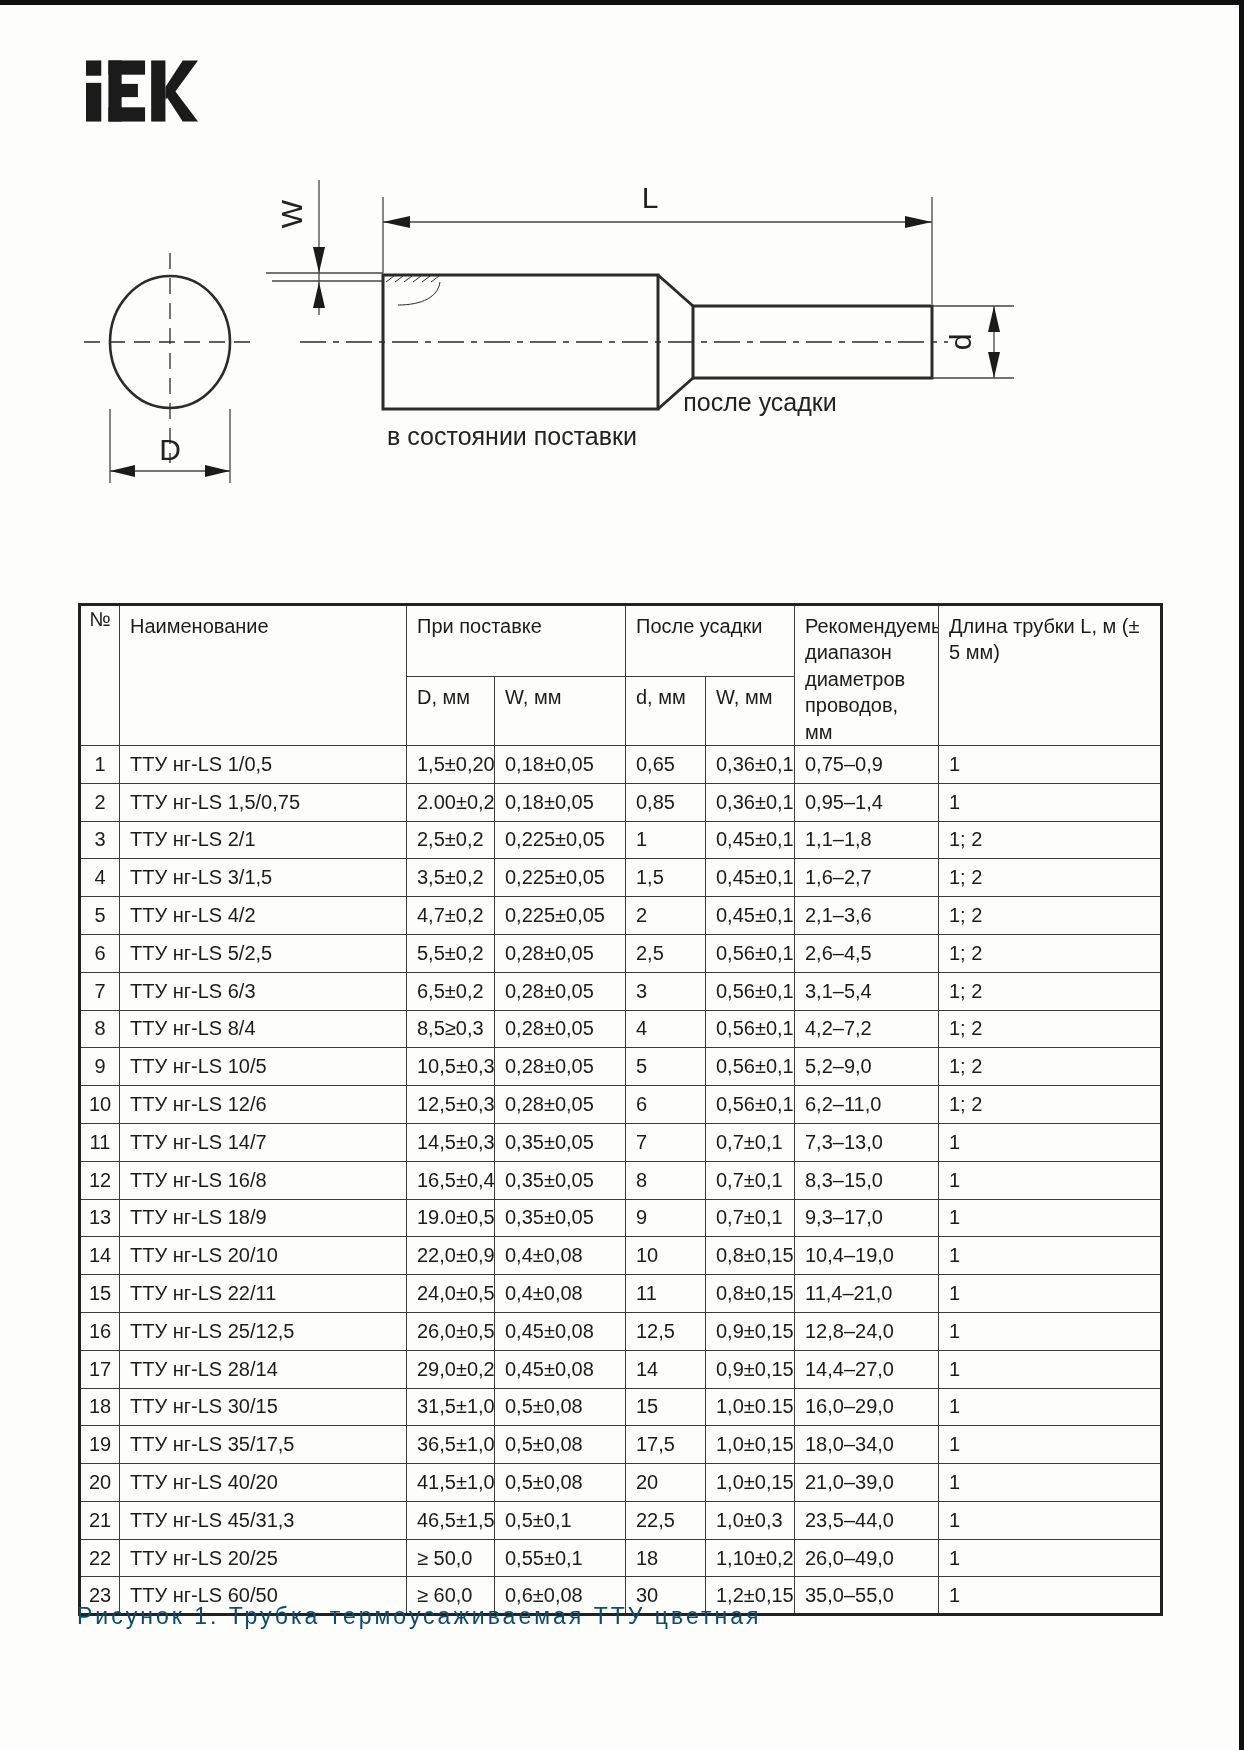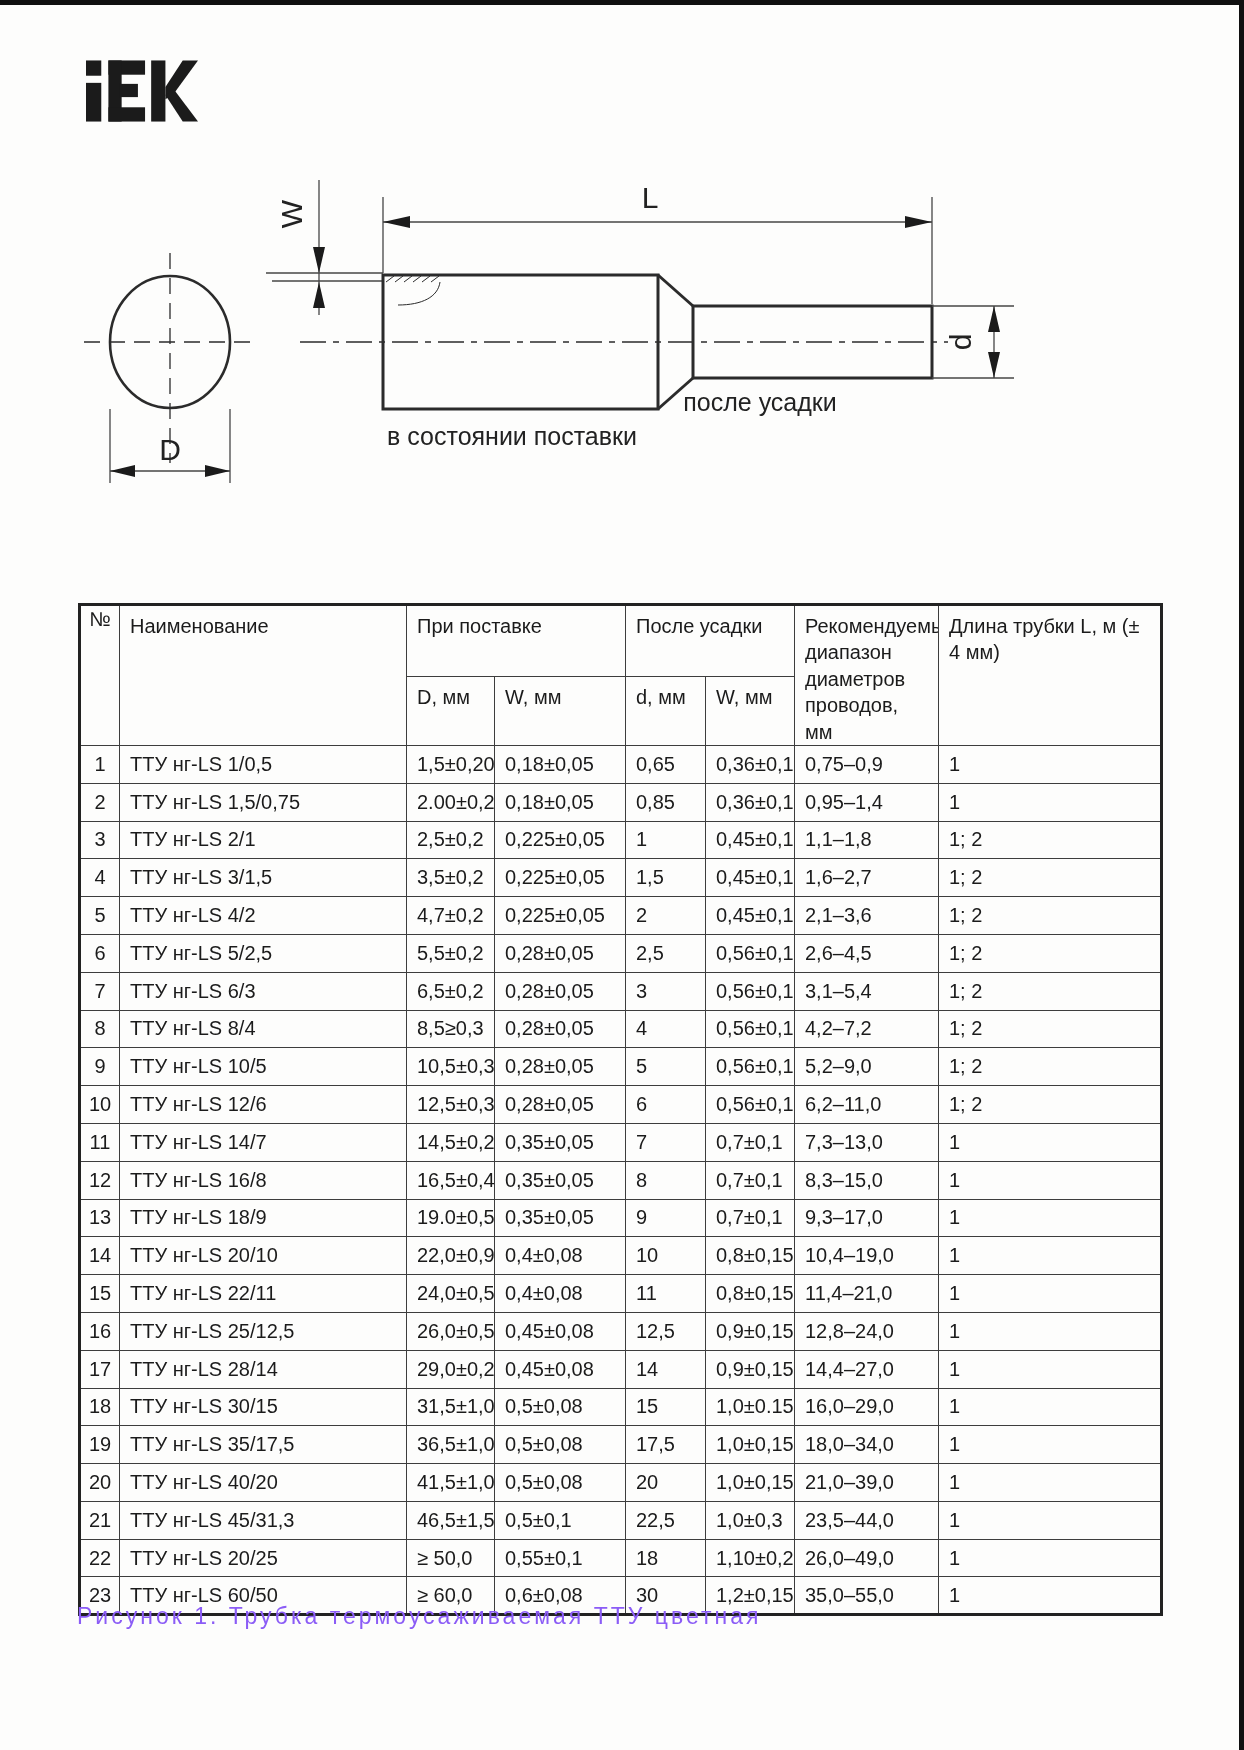--- a/index.html
+++ b/index.html
@@ -36,21 +36,21 @@
     line-height:1.32;
     white-space:normal;
   }
   .spec-table thead tr.h-group{height:40px;}
   .spec-table thead tr.h-sub{height:38px;}
   .spec-table tbody tr{height:37.8px;}
   .spec-table tbody td{vertical-align:middle;}
   .c-num{text-align:center !important;padding:0 2px !important;}
   .caption{
     position:absolute;left:77px;top:1598px;
-    font-size:23px;letter-spacing:3px;color:#8b5cf6;
+    font-size:23px;letter-spacing:3px;color:#0c4a6e;
   }
   svg .ln{stroke:#2b2b2b;fill:none;}
   svg .thick{stroke-width:3;}
   svg .thin{stroke-width:1.3;stroke:#464646;}
   svg .glyph{fill:#1b1b1b;}
   svg text{fill:#222;font-family:"Liberation Sans",sans-serif;}
 </style>
 </head>
 <body>
 
@@ -145,21 +145,21 @@
         <col style="width:144px">
         <col style="width:223px">
     </colgroup>
     <thead>
       <tr class="h-group">
         <th rowspan="2" class="c-num">№</th>
         <th rowspan="2">Наименование</th>
         <th colspan="2">При поставке</th>
         <th colspan="2">После усадки</th>
         <th rowspan="2">Рекомендуемый диапазон диаметров проводов, мм</th>
-        <th rowspan="2">Длина трубки L, м (± 4 мм)</th>
+        <th rowspan="2">Длина трубки L, м (± 5 мм)</th>
       </tr>
       <tr class="h-sub">
         <th>D, мм</th>
         <th>W, мм</th>
         <th>d, мм</th>
         <th>W, мм</th>
       </tr>
     </thead>
     <tbody>
         <tr>
@@ -258,21 +258,21 @@
           <td>12,5±0,3</td>
           <td>0,28±0,05</td>
           <td>6</td>
           <td>0,56±0,1</td>
           <td>6,2–11,0</td>
           <td>1; 2</td>
         </tr>
         <tr>
           <td class="c-num">11</td>
           <td>ТТУ нг-LS 14/7</td>
-          <td>14,5±0,2</td>
+          <td>14,5±0,3</td>
           <td>0,35±0,05</td>
           <td>7</td>
           <td>0,7±0,1</td>
           <td>7,3–13,0</td>
           <td>1</td>
         </tr>
         <tr>
           <td class="c-num">12</td>
           <td>ТТУ нг-LS 16/8</td>
           <td>16,5±0,4</td>

